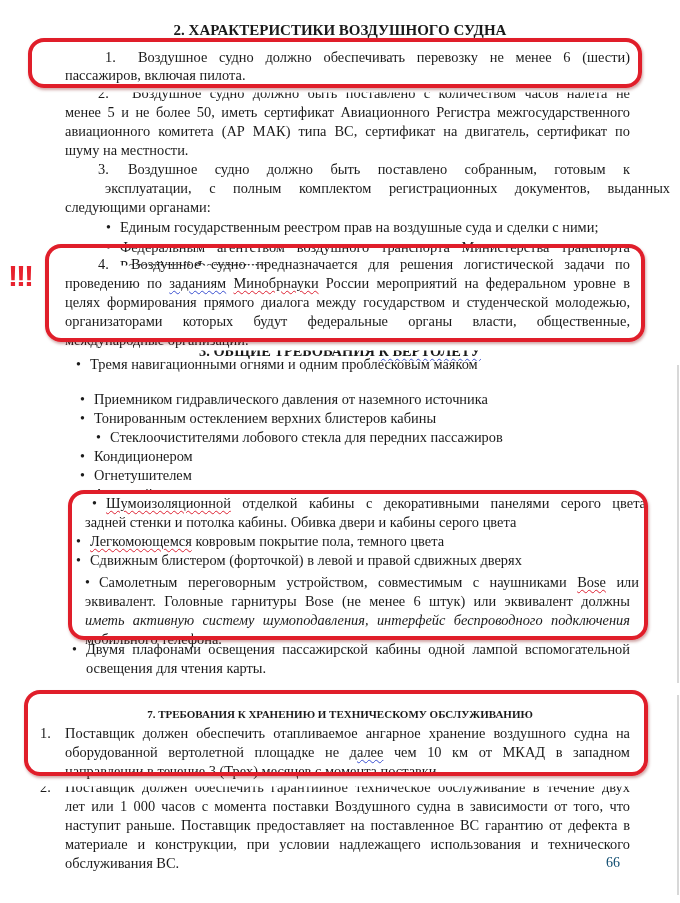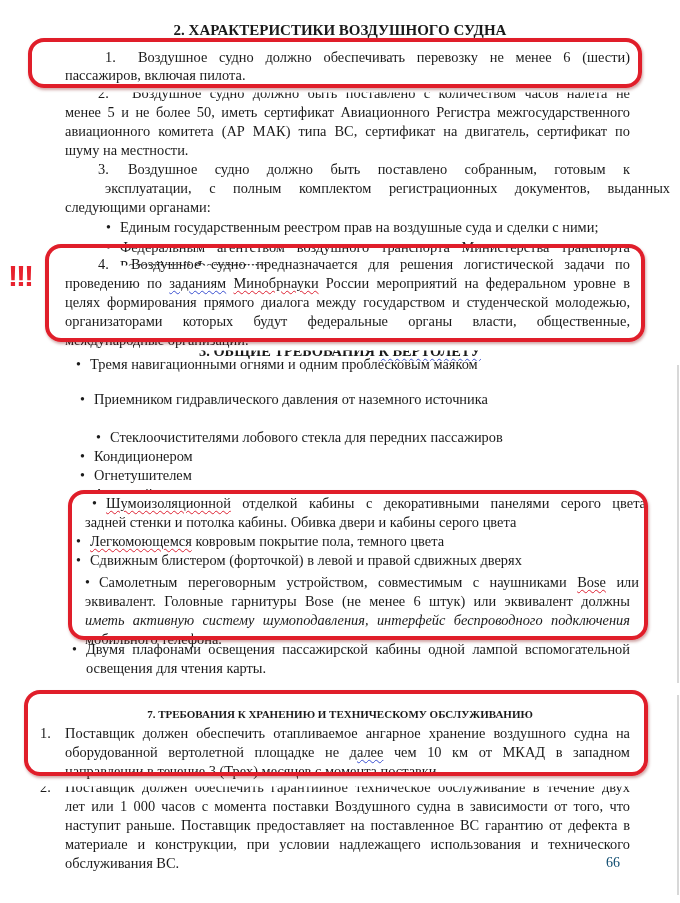--- a/index.html
+++ b/index.html
@@ -67,20 +67,21 @@
   <div class="ln just" style="left:131px;width:499px;top:255px;">Воздушное судно предназначается для решения логистической задачи по</div>
   <div class="ln just" style="left:65px;width:565px;top:274px;"><span>проведению по </span><span class="gram">заданиям</span><span> </span><span class="spell">Минобрнауки</span><span> России мероприятий на федеральном уровне в</span></div>
   <div class="ln just" style="left:65px;width:565px;top:293px;">целях формирования прямого диалога между государством и студенческой молодежью,</div>
   <div class="ln just" style="left:65px;width:565px;top:312px;">организаторами которых будут федеральные органы власти, общественные,</div>
   <div class="ln" style="left:65px;top:331px;">международные организации.</div>
 
   <div class="h cut-top" style="left:0;width:680px;top:342px;"><span>3. ОБЩИЕ ТРЕБОВАНИЯ </span><span class="gram">К  ВЕРТОЛЕТУ</span></div>
 
   <div class="ln bullet" style="left:90px;top:355px;">Тремя навигационными огнями и одним проблесковым маяком</div>
   <div class="ln bullet" style="left:94px;top:390px;">Приемником гидравлического давления от наземного источника</div>
+  <div class="ln bullet" style="left:94px;top:409px;">Тонированным остеклением верхних блистеров кабины</div>
   <div class="ln bullet" style="left:94px;top:428px;margin-left:16px;">Стеклоочистителями лобового стекла для передних пассажиров</div>
   <div class="ln bullet" style="left:94px;top:447px;">Кондиционером</div>
   <div class="ln bullet" style="left:94px;top:466px;">Огнетушителем</div>
   <div class="ln bullet cut" style="left:94px;top:485px;">Аптечкой</div>
 
   <div class="ln bullet just" style="left:106px;width:540px;top:494px;"><span class="spell">Шумоизоляционной</span><span> отделкой кабины с декоративными панелями серого цвета</span></div>
   <div class="ln" style="left:85px;top:513px;">задней стенки и потолка кабины. Обивка двери и кабины серого цвета</div>
   <div class="ln bullet" style="left:90px;top:532px;"><span class="spell">Легкомоющемся</span><span> ковровым покрытие пола, темного цвета</span></div>
   <div class="ln bullet" style="left:90px;top:551px;">Сдвижным блистером (форточкой) в левой и правой сдвижных дверях</div>
   <div class="ln bullet just" style="left:90px;width:540px;top:573px;margin-left:9px;"><span>Самолетным переговорным устройством, совместимым с наушниками </span><span class="spell">Bose</span><span> или</span></div>

